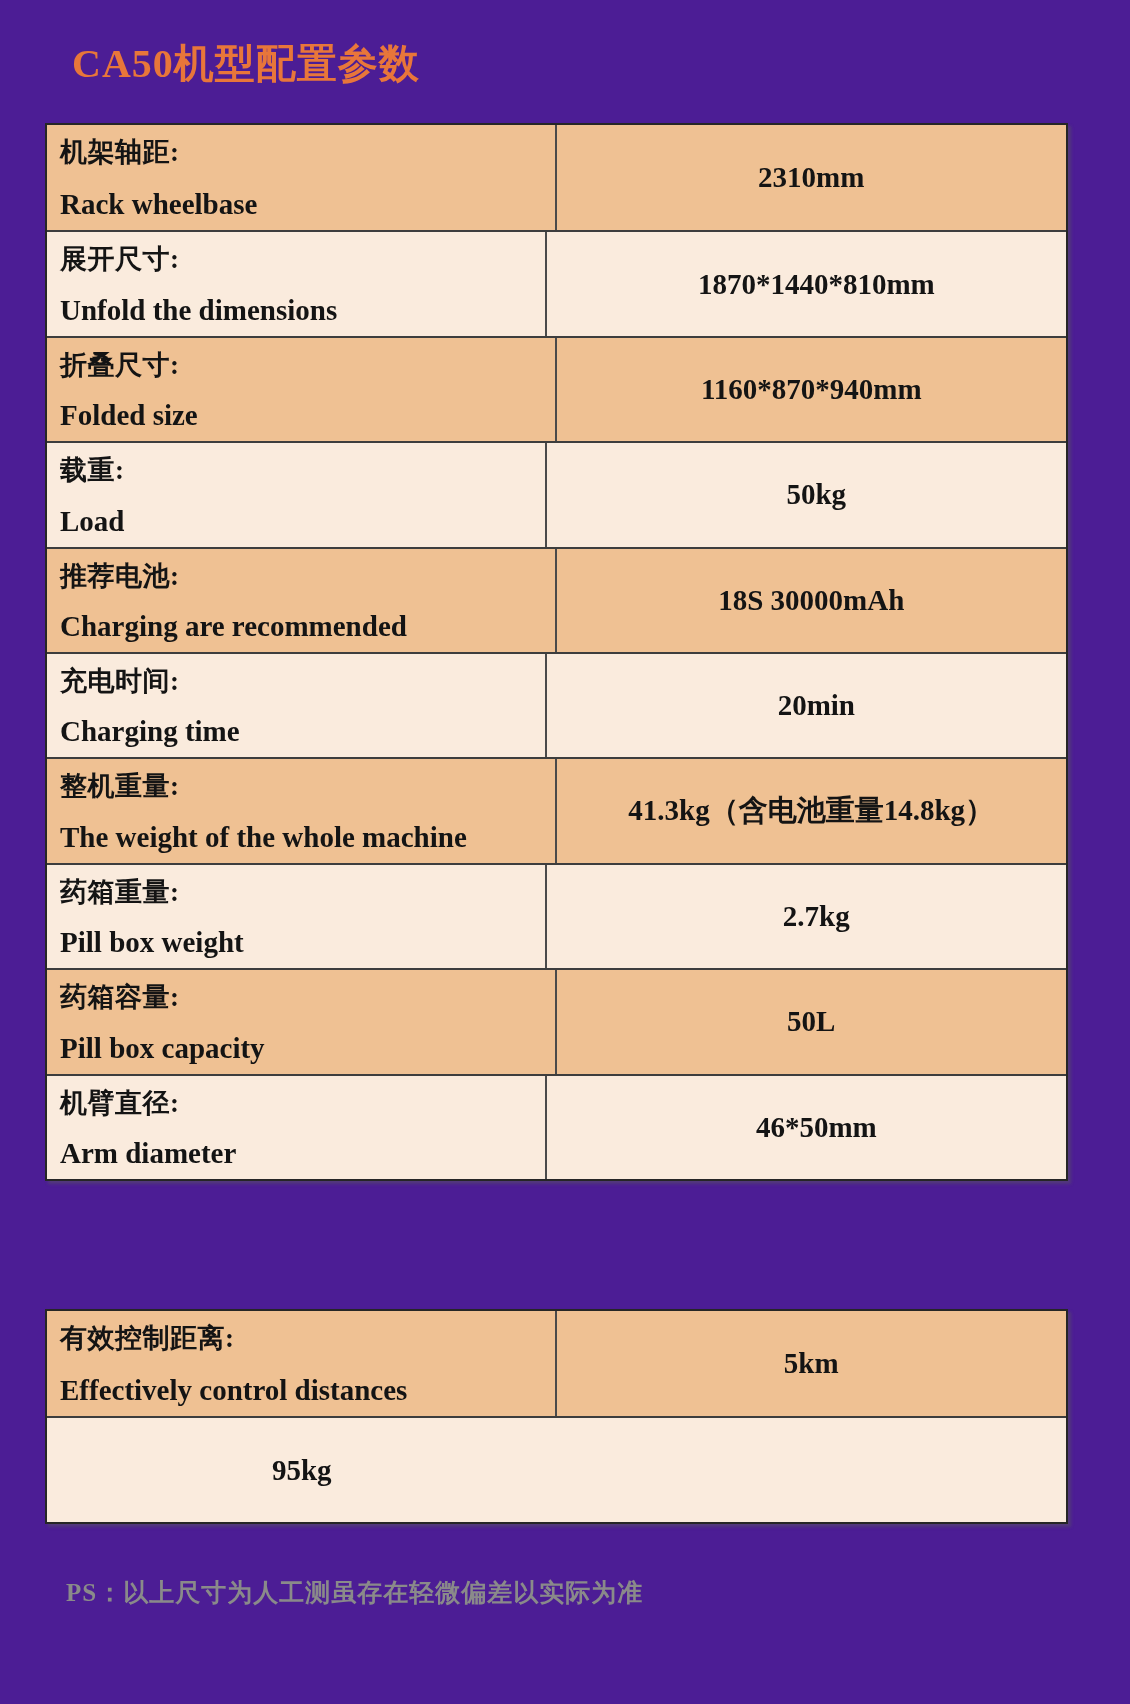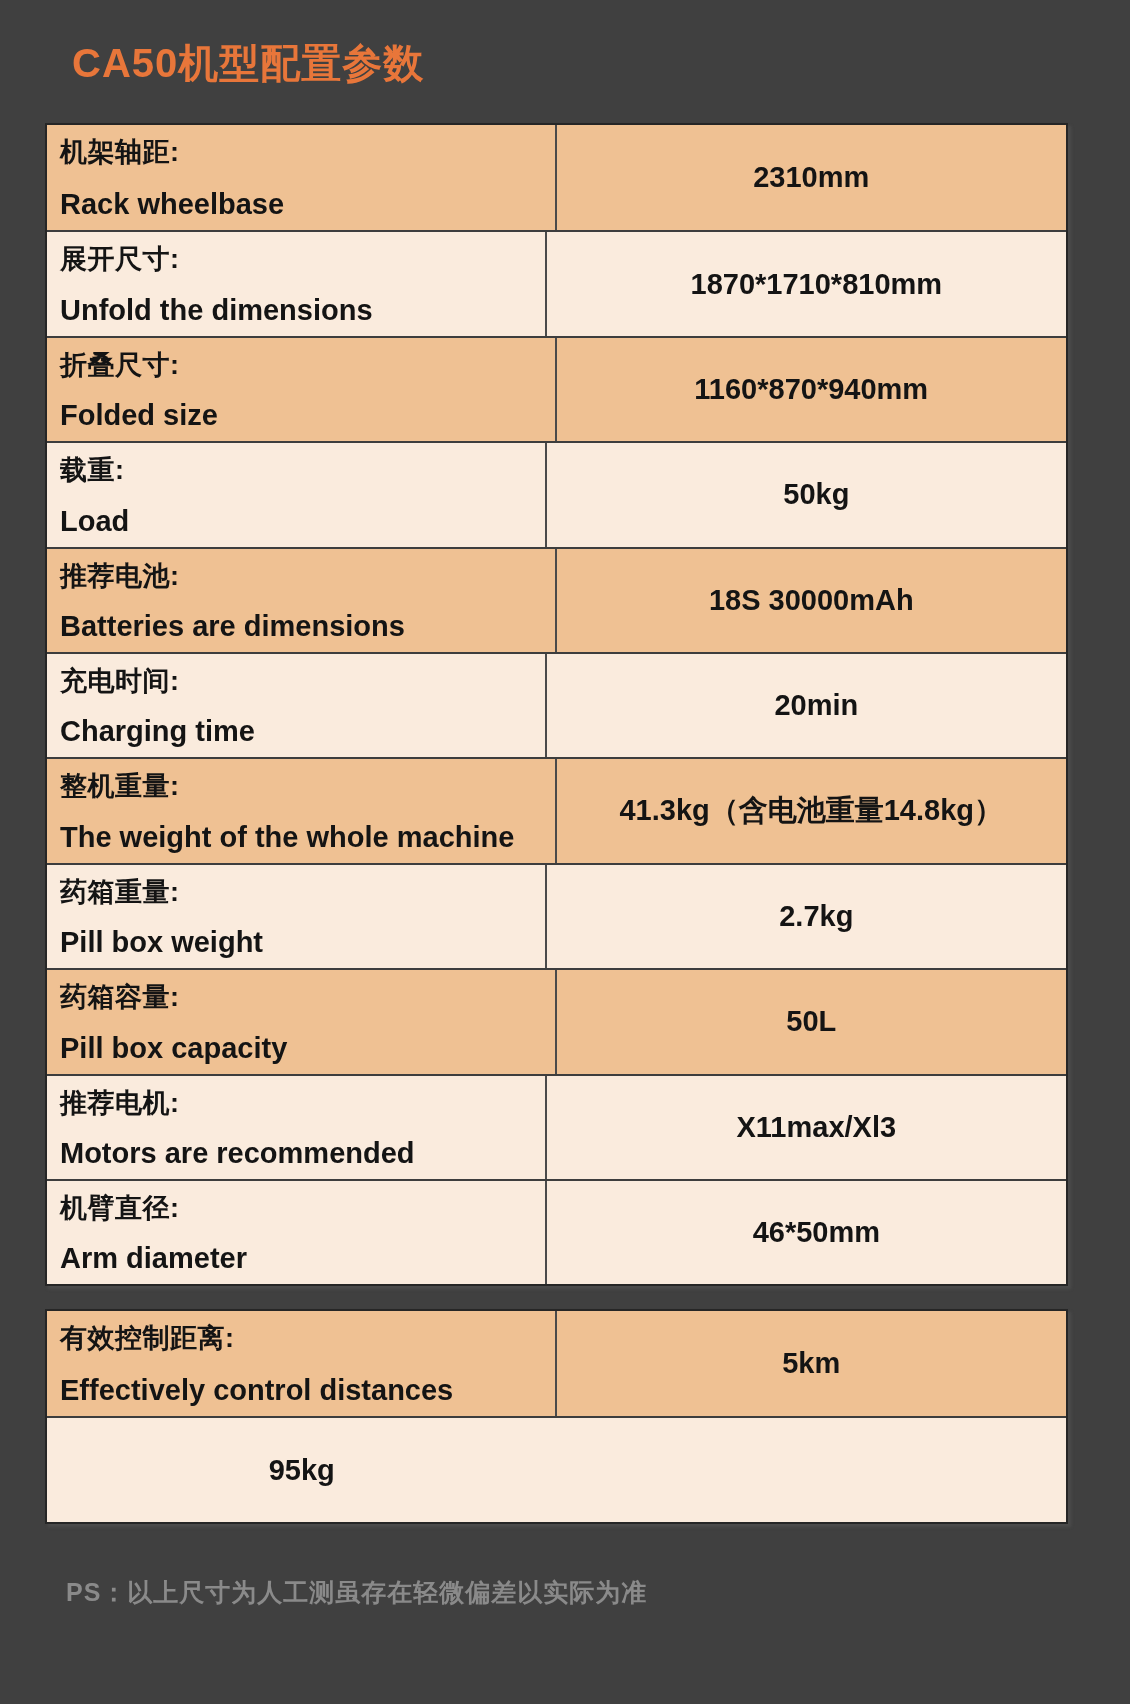--- a/index.html
+++ b/index.html
@@ -1,22 +1,22 @@
 <!DOCTYPE html>
 <html style="--title: #E8763A; --row-orange: #EFC193; --row-cream: #FAEBDD; --border: #3A3A3A; --footnote: #8A8A8A;"><head>
 <meta charset="utf-8">
 <style>
   * { margin: 0; padding: 0; box-sizing: border-box; }
   html, body { background: #ffffff; }
   .page {
     position: relative;
     width: 1130px;
     height: 1704px;
-    background: #404040;
-    font-family: Liberation Sans, sans-serif;
+    background: #4c1d95;
+    font-family: Liberation Serif, serif;
     overflow: hidden;
   }
   .page-title {
     position: absolute;
     left: 72px;
     top: 36px;
     font-size: 40px;
     font-weight: bold;
     color: var(--title, #E8763A);
     letter-spacing: 1px;
@@ -101,21 +101,21 @@
         <span>2310mm</span>
       </div>
     </div>
 
     <div class="row cream">
       <div class="cell label">
         <span class="zh">展开尺寸:</span>
         <span class="en">Unfold the dimensions</span>
       </div>
       <div class="cell value">
-        <span>1870*1710*810mm</span>
+        <span>1870*1440*810mm</span>
       </div>
     </div>
 
     <div class="row orange">
       <div class="cell label">
         <span class="zh">折叠尺寸:</span>
         <span class="en">Folded size</span>
       </div>
       <div class="cell value">
         <span>1160*870*940mm</span>
@@ -128,21 +128,21 @@
         <span class="en">Load</span>
       </div>
       <div class="cell value">
         <span>50kg</span>
       </div>
     </div>
 
     <div class="row orange">
       <div class="cell label">
         <span class="zh">推荐电池:</span>
-        <span class="en">Batteries are dimensions</span>
+        <span class="en">Charging are recommended</span>
       </div>
       <div class="cell value">
         <span>18S 30000mAh</span>
       </div>
     </div>
 
     <div class="row cream">
       <div class="cell label">
         <span class="zh">充电时间:</span>
         <span class="en">Charging time</span>
@@ -175,29 +175,20 @@
     <div class="row orange">
       <div class="cell label">
         <span class="zh">药箱容量:</span>
         <span class="en">Pill box capacity</span>
       </div>
       <div class="cell value">
         <span>50L</span>
       </div>
     </div>
 
-    <div class="row cream">
-      <div class="cell label">
-        <span class="zh">推荐电机:</span>
-        <span class="en">Motors are recommended</span>
-      </div>
-      <div class="cell value">
-        <span>X11max/Xl3</span>
-      </div>
-    </div>
 
     <div class="row cream">
       <div class="cell label">
         <span class="zh">机臂直径:</span>
         <span class="en">Arm diameter</span>
       </div>
       <div class="cell value">
         <span>46*50mm</span>
       </div>
     </div>

